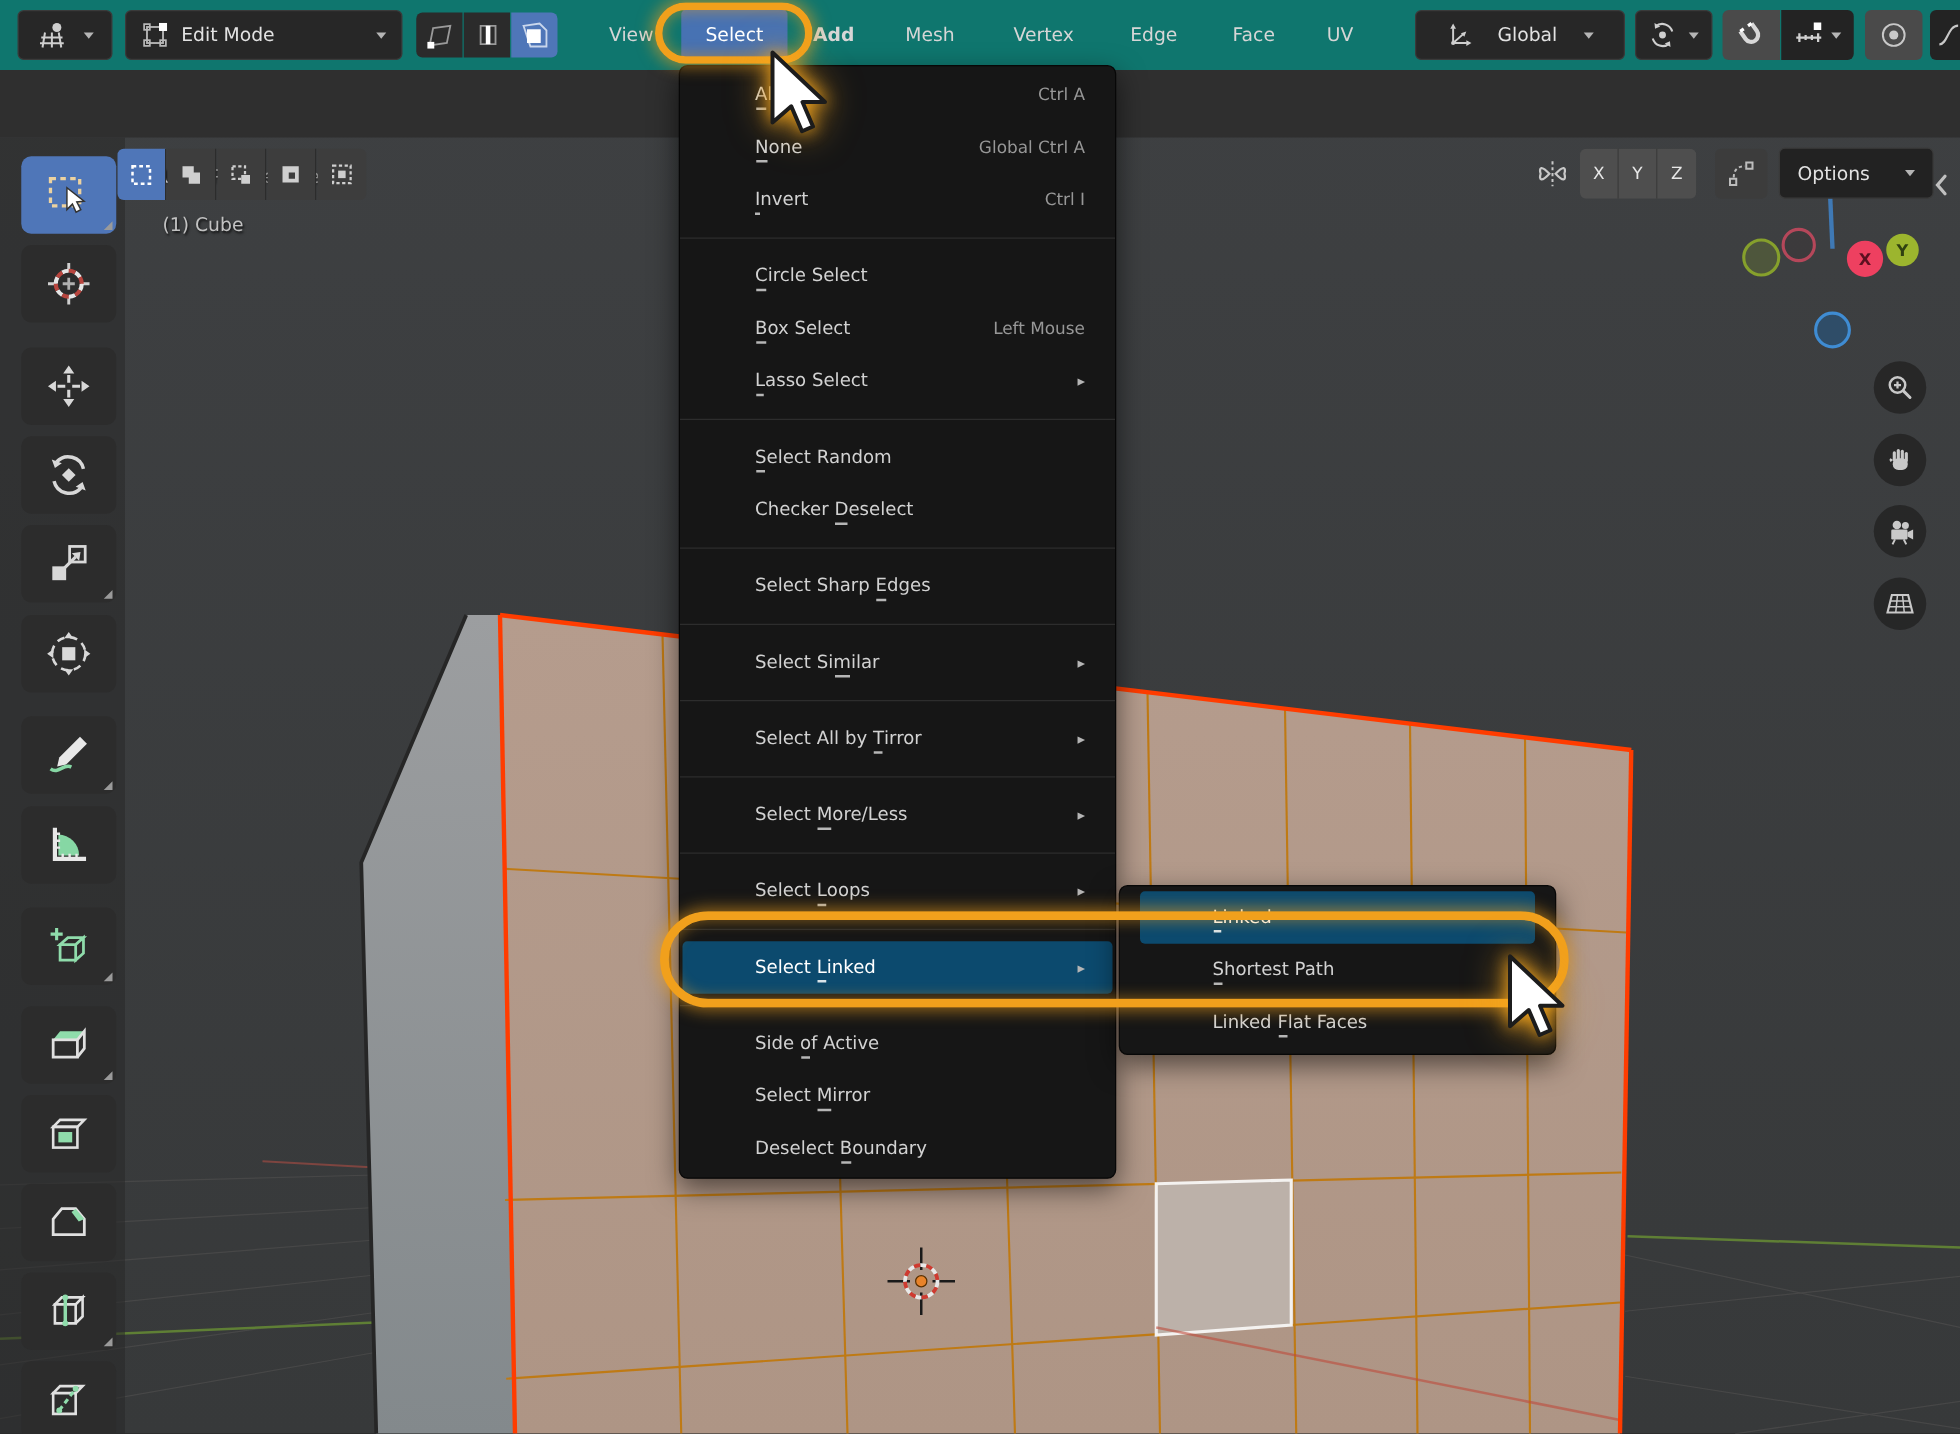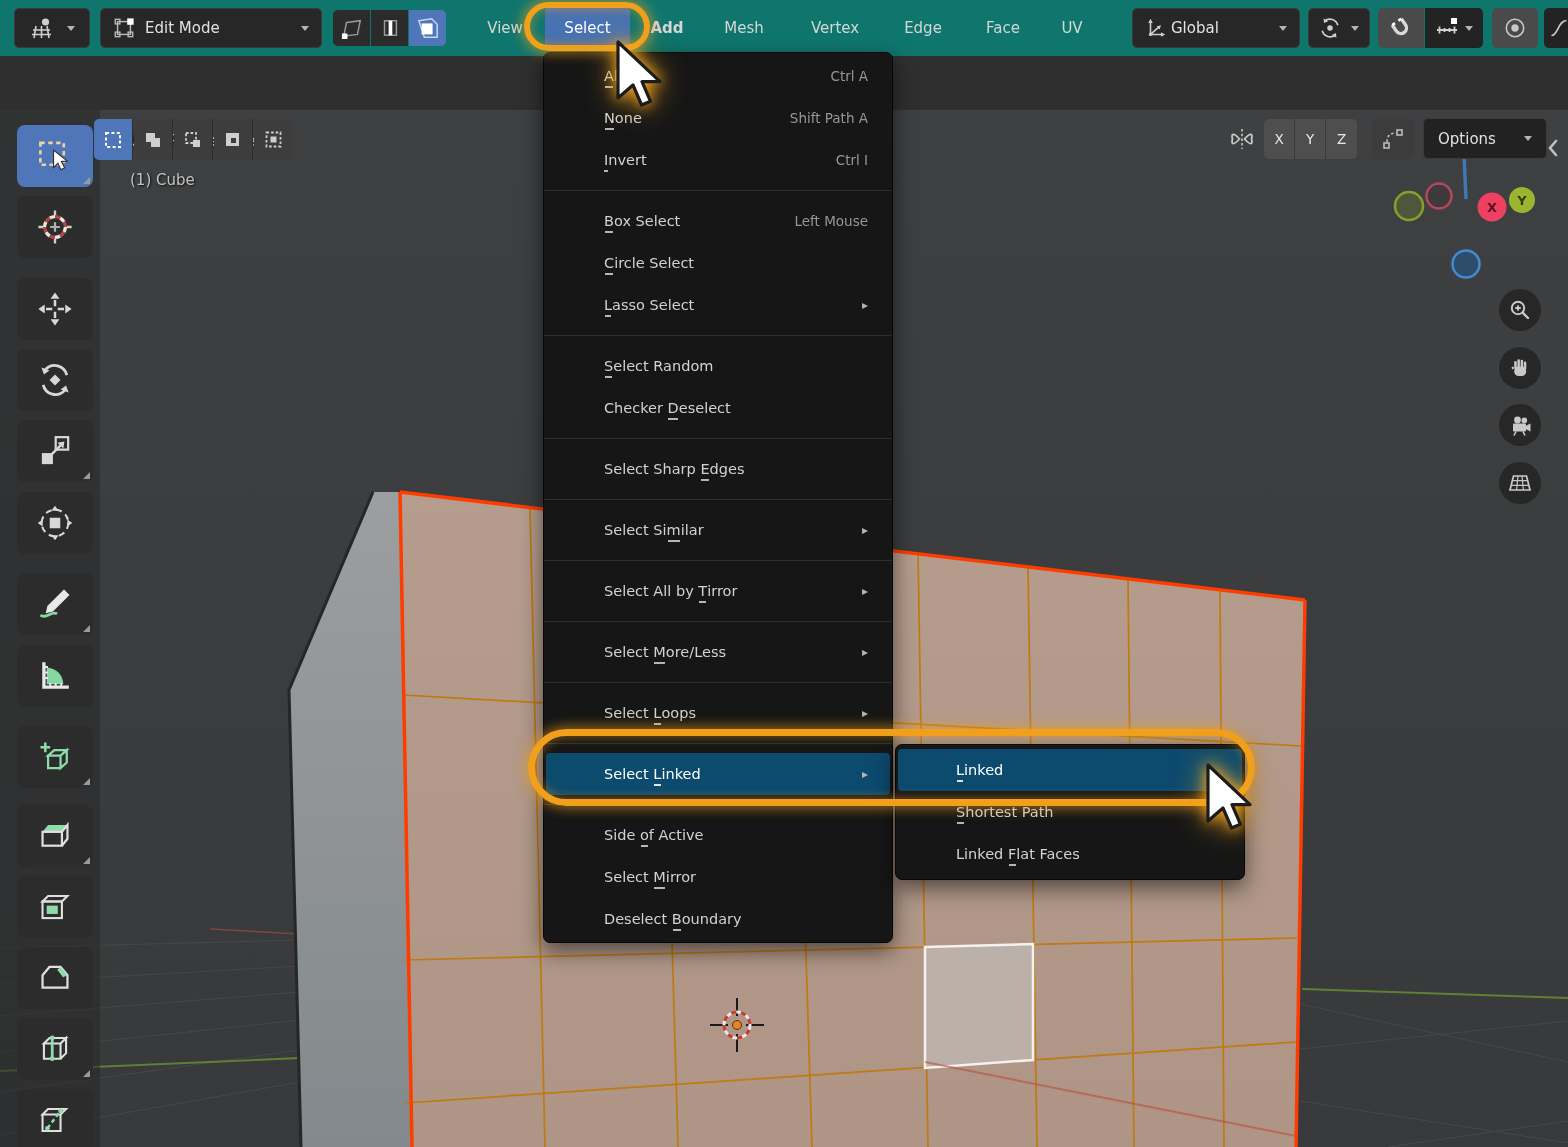--- a/index.html
+++ b/index.html
@@ -43,21 +43,21 @@
   .tool { position:absolute; left:17px; width:76px; height:62px; background:#2c2c2c;
     border-radius:8px; display:flex; align-items:center; justify-content:center; z-index:9; }
   .tool.active { background:#4f76b8; }
   .tool .corner { position:absolute; right:3px; bottom:3px; width:0; height:0;
     border-left:7px solid transparent; border-bottom:7px solid #9a9a9a; }
 
   
   .menu-panel { position:absolute; background:#161616; border:1px solid #070707; border-radius:7px;
     padding:2px 0; box-shadow:0 8px 22px rgba(0,0,0,.55); z-index:40; }
   #select-menu { left:543px; top:52px; width:350px; }
-  #linked-menu { left:895px; top:744px; width:350px; padding:4px 0; }
+  #linked-menu { left:895px; top:708px; width:350px; padding:4px 14px; }
   .menu-item { height:42px; margin:0 2px; border-radius:4px; padding:0 22px 0 58px;
     display:flex; align-items:center; justify-content:space-between;
     color:#d2d2d2; font-size:14.5px; white-space:nowrap; }
   .menu-item.hl { background:#0c4a6e; color:#ffffff; }
   .menu-item .sc { color:#979797; font-size:13.5px; margin-left:28px; }
   .menu-item .arr { color:#b5b5b5; font-size:12px; margin-left:28px; }
   .menu-sep { height:19px; position:relative; }
   .menu-sep::after { content:''; position:absolute; left:0; right:0; top:9px; height:1px; background:#2d2d2d; }
   .mn { position:relative; display:inline-block; }
   .mn::after { content:''; position:absolute; left:8%; right:8%; bottom:-3.5px; height:1.5px;
@@ -196,21 +196,21 @@
     <div id="select-pill">
       <span>Select</span>
     </div>
     <span class="menu-label" style="left:667px;font-weight:bold;">Add</span>
     <span class="menu-label" style="left:744px;">Mesh</span>
     <span class="menu-label" style="left:835px;">Vertex</span>
     <span class="menu-label" style="left:923px;">Edge</span>
     <span class="menu-label" style="left:1003px;">Face</span>
     <span class="menu-label" style="left:1072px;">UV</span>
 
-    <div class="pill" style="left:1132px; top:8px; width:168px; height:40px; padding:0 12px; gap:4px;">
+    <div class="pill" style="left:1132px; top:8px; width:168px; height:40px; padding:0 24px; gap:19px;">
       <svg width="22" height="22" viewBox="0 0 24 24">
         <path d="M6 19 V6 M6 19 H18 M6 19 L15 11" stroke="#cfcfcf" stroke-width="1.7" fill="none"></path>
         <path d="M6 2 L8.5 6.5 H3.5 Z M22 19 L17.5 16.5 V21.5 Z M17.5 9 L15.8 13.6 L12.8 10.4 Z" fill="#cfcfcf"></path>
         <circle cx="6" cy="19" r="1.8" fill="#cfcfcf"></circle>
       </svg>
       <span>Global</span>
       <span class="chev" style="margin-left:auto;"></span>
     </div>
 
     <div class="pill" style="left:1308px; top:8px; width:62px; height:40px; justify-content:space-evenly;">
@@ -464,34 +464,34 @@
       </svg>
   </div>
 
   <div id="select-menu" class="menu-panel">
       <div class="menu-item">
         <span><span></span><span class="mn">A</span><span>ll</span></span>
         <span class="sc">Ctrl A</span>
       </div>
       <div class="menu-item">
         <span><span></span><span class="mn">N</span><span>one</span></span>
-        <span class="sc">Shift Path A</span>
+        <span class="sc">Global Ctrl A</span>
       </div>
       <div class="menu-item">
         <span><span></span><span class="mn">I</span><span>nvert</span></span>
         <span class="sc">Ctrl I</span>
       </div>
       <div class="menu-sep"></div>
       <div class="menu-item">
+        <span><span></span><span class="mn">C</span><span>ircle Select</span></span>
+        <span></span>
+      </div>
+      <div class="menu-item">
         <span><span></span><span class="mn">B</span><span>ox Select</span></span>
         <span class="sc">Left Mouse</span>
-      </div>
-      <div class="menu-item">
-        <span><span></span><span class="mn">C</span><span>ircle Select</span></span>
-        <span></span>
       </div>
       <div class="menu-item">
         <span><span></span><span class="mn">L</span><span>asso Select</span></span>
         <span class="arr">▸</span>
       </div>
       <div class="menu-sep"></div>
       <div class="menu-item">
         <span><span></span><span class="mn">S</span><span>elect Random</span></span>
         <span></span>
       </div>

